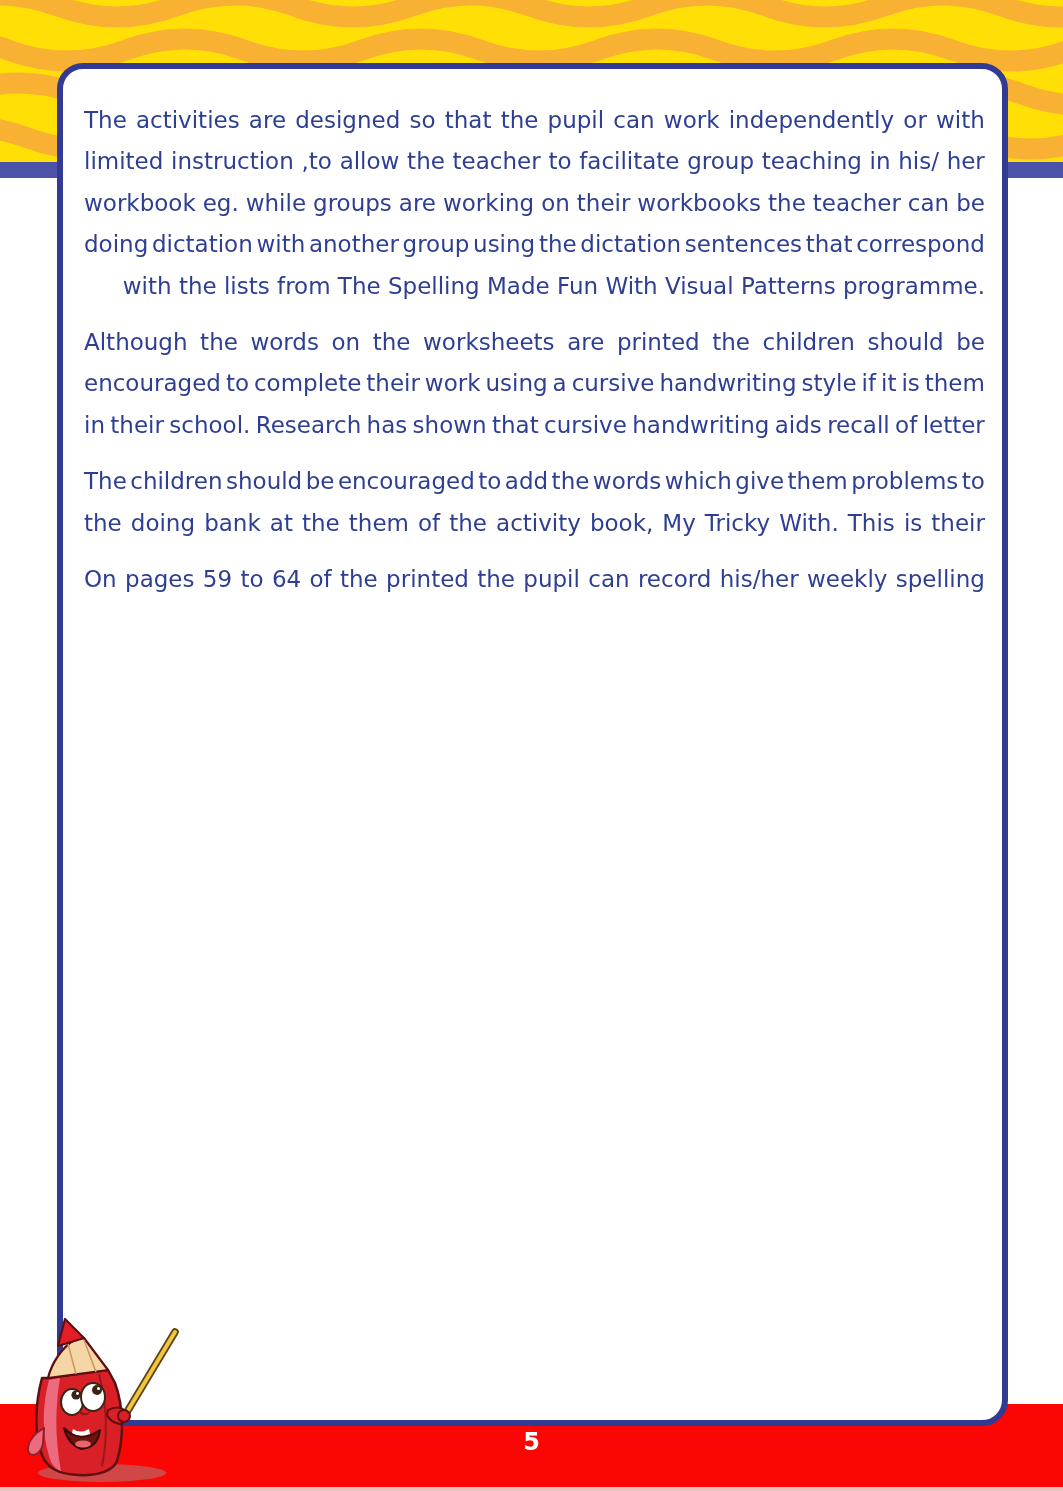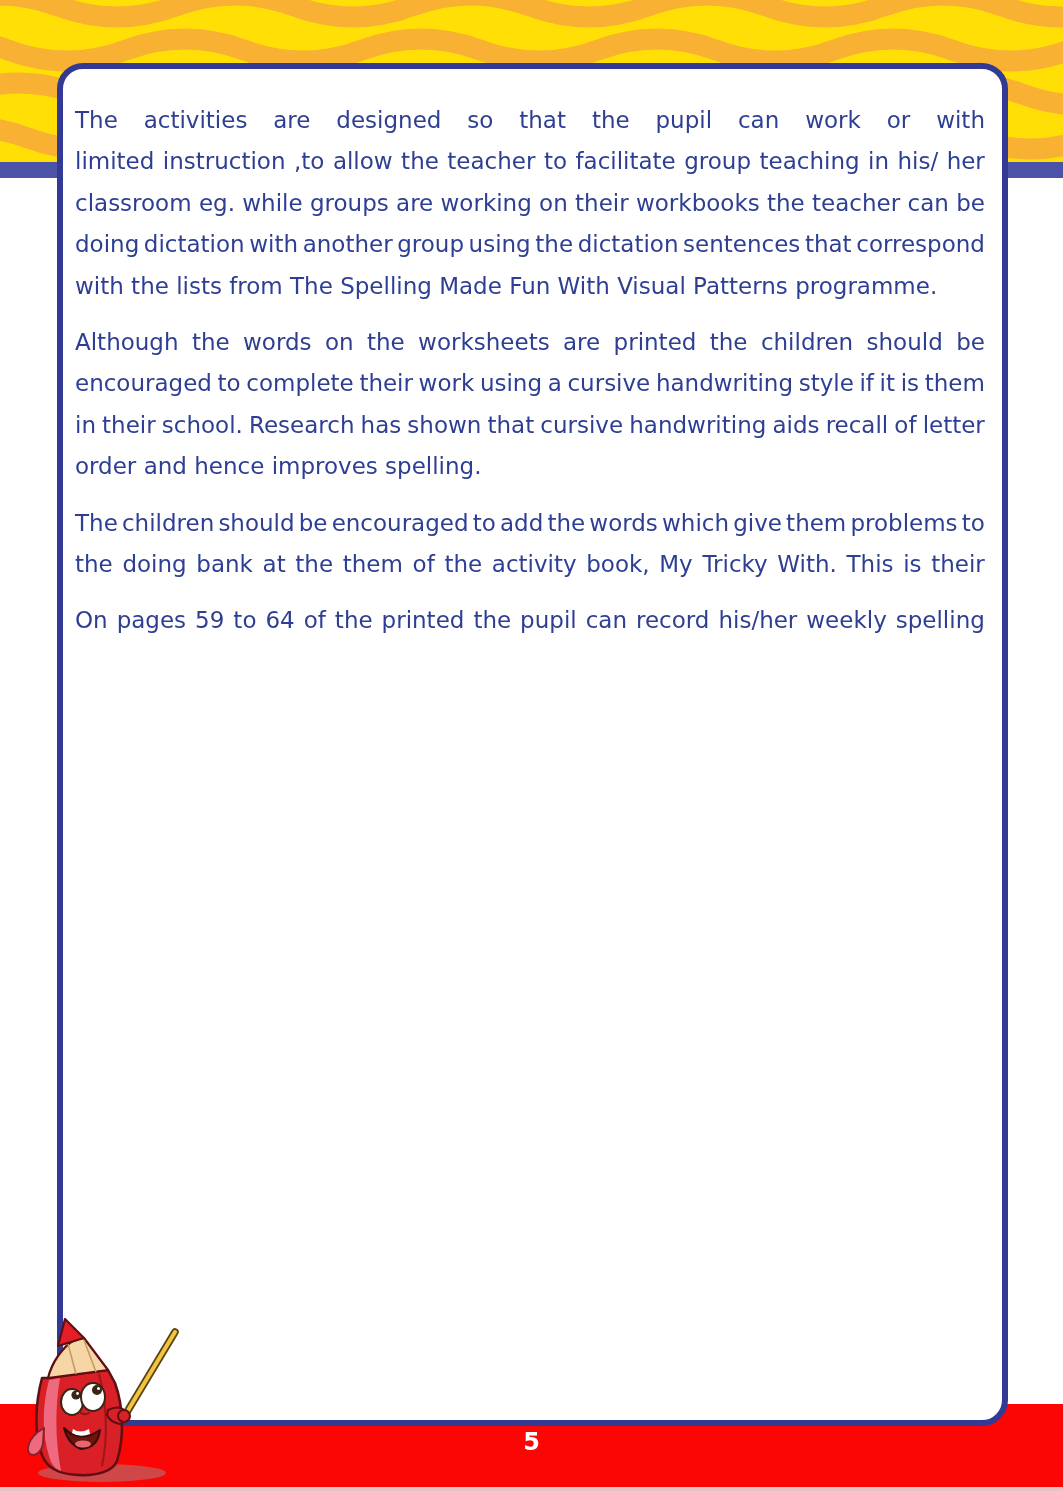--- a/index.html
+++ b/index.html
@@ -19,27 +19,27 @@
   .footer-strip{position:absolute;left:0;top:1487px;width:1063px;height:4px;background:var(--footer-strip);}
   .page-number{
     position:absolute;left:0;top:1428px;width:1063px;text-align:center;
     color:var(--page-number);font-size:24px;font-weight:bold;z-index:3;
   }
   .card{
     position:absolute;left:57px;top:63px;width:951px;height:1363px;
     background:#ffffff;border:6px solid var(--card-border);border-radius:26px;
     z-index:2;overflow:hidden;
   }
-  .card-content{padding:31px 17px 0 12px;}
+  .card-content{padding:31px 17px 0 21px;}
   .para{margin-bottom:15px;}
   .line{
     line-height:41.4px;font-size:23px;color:var(--text-blue);
     display:flex;justify-content:space-between;white-space:nowrap;
   }
-  .line.last{display:block;}
+  .line.last{display:block;text-align:right;}
   .mascot{position:absolute;left:22px;top:1316px;width:170px;height:170px;z-index:5;}
 </style>
 </head>
 <body>
 
 <div class="page">
 
   <div class="top-band">
     <svg width="1063" height="162" viewBox="0 0 1063 162">
       <rect x="0" y="0" width="1063" height="162" fill="var(--yellow)"></rect>
@@ -65,40 +65,41 @@
             <span>The</span>
             <span>activities</span>
             <span>are</span>
             <span>designed</span>
             <span>so</span>
             <span>that</span>
             <span>the</span>
             <span>pupil</span>
             <span>can</span>
             <span>work</span>
+            <span>independently</span>
             <span>or</span>
             <span>with</span>
           </div>
           <div class="line">
             <span>limited</span>
             <span>instruction</span>
             <span>,to</span>
             <span>allow</span>
             <span>the</span>
             <span>teacher</span>
             <span>to</span>
             <span>facilitate</span>
             <span>group</span>
             <span>teaching</span>
             <span>in</span>
             <span>his/</span>
             <span>her</span>
           </div>
           <div class="line">
-            <span>classroom</span>
+            <span>workbook</span>
             <span>eg.</span>
             <span>while</span>
             <span>groups</span>
             <span>are</span>
             <span>working</span>
             <span>on</span>
             <span>their</span>
             <span>workbooks</span>
             <span>the</span>
             <span>teacher</span>
@@ -159,21 +160,20 @@
             <span>has</span>
             <span>shown</span>
             <span>that</span>
             <span>cursive</span>
             <span>handwriting</span>
             <span>aids</span>
             <span>recall</span>
             <span>of</span>
             <span>letter</span>
           </div>
-          <div class="line last">order and hence improves spelling.</div>
         </div>
         <div class="para">
           <div class="line">
             <span>The</span>
             <span>children</span>
             <span>should</span>
             <span>be</span>
             <span>encouraged</span>
             <span>to</span>
             <span>add</span>

